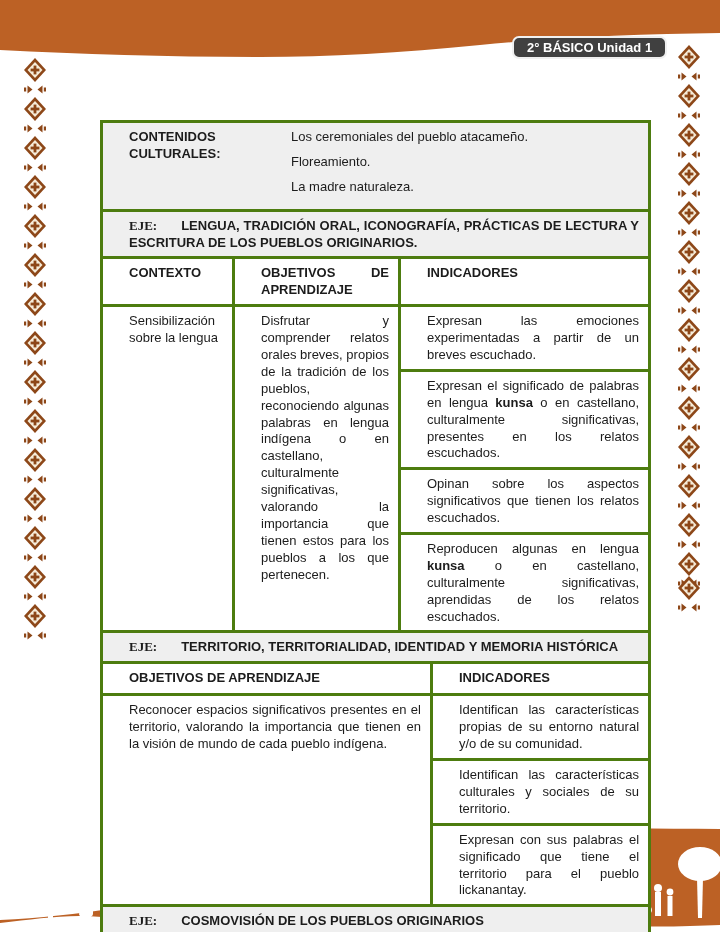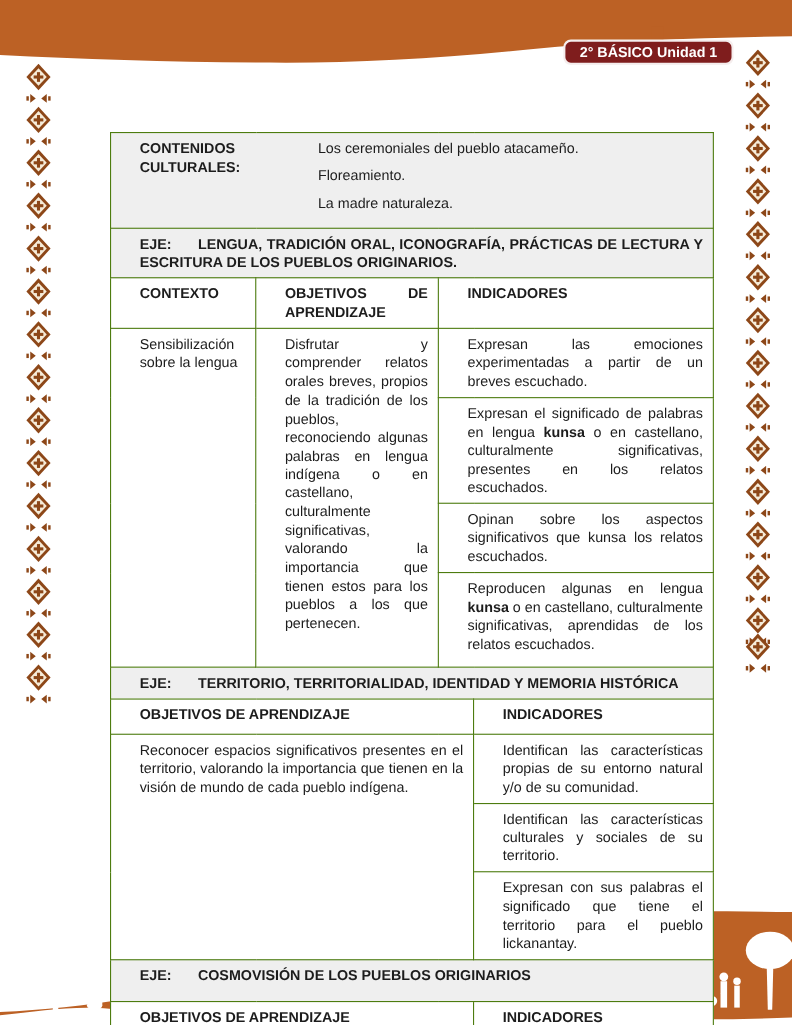--- a/index.html
+++ b/index.html
@@ -6,40 +6,40 @@
   body{
     width:720px;height:932px;position:relative;overflow:hidden;
     background:#ffffff;
     font-family:"Liberation Sans", sans-serif;
     color:#1c1c1c;
   }
   
   .top-band{position:absolute;top:0;left:0;width:720px;height:62px;}
   .badge{
     position:absolute;left:512px;top:36px;z-index:3;
-    background:#7f1d1d;border:2px solid rgba(255,255,255,.92);
+    background:#404040;border:2px solid rgba(255,255,255,.92);
     border-radius:7px;padding:2px 13px;
     color:#ffffff;font-size:13px;font-weight:bold;white-space:nowrap;
   }
   .badge-notch{position:absolute;left:592px;top:24px;width:11px;height:16px;background:#bc6125;z-index:2;}
   
   .strip{position:absolute;}
   .strip-left{left:23px;top:58px;}
   .strip-right{left:677px;top:45px;}
   
   .doc-table-wrap{position:absolute;left:100px;top:120px;width:548px;z-index:2;background:#fff;}
   table.doc{border-collapse:collapse;table-layout:fixed;width:548px;background:#fff;}
   table.doc td{
-    border:1px solid #4d7c0f;vertical-align:top;
+    border:3px solid #4d7c0f;vertical-align:top;
     padding:6px 9px 5px 26px;
     font-size:13px;line-height:1.3;text-align:justify;
   }
   .gray{background:#efefef;}
   .b{font-weight:bold;}
-  .eje-label{font-weight:bold;margin-right:24px;}
+  .eje-label{font-weight:bold;margin-right:24px;font-family:Liberation Serif, serif;}
   .cont-row{display:flex;}
   .cont-label{font-weight:bold;flex:0 0 162px;}
   .cont-items div{margin-bottom:8px;}
   
   .landscape{position:absolute;left:0;bottom:0;z-index:1;}
 </style>
 </head>
 <body>
 
 <svg width="0" height="0" style="position:absolute" aria-hidden="true">
@@ -139,21 +139,21 @@
 
   <tr style="height:52px">
     <td rowspan="4">Sensibilización sobre la lengua</td>
     <td rowspan="4">Disfrutar y comprender relatos orales breves, propios de la tradición de los pueblos, reconociendo algunas palabras en lengua indígena o en castellano, culturalmente significativas, valorando la importancia que tienen estos para los pueblos a los que pertenecen.</td>
     <td colspan="2">Expresan las emociones experimentadas a partir de un breves escuchado.</td>
   </tr>
   <tr style="height:70px">
     <td colspan="2"><span>Expresan el significado de palabras en lengua </span><b>kunsa</b><span> o en castellano, culturalmente significativas, presentes en los relatos escuchados.</span></td>
   </tr>
   <tr style="height:48px">
-    <td colspan="2">Opinan sobre los aspectos significativos que kunsa los relatos escuchados.</td>
+    <td colspan="2">Opinan sobre los aspectos significativos que tienen los relatos escuchados.</td>
   </tr>
   <tr style="height:86px">
     <td colspan="2"><span>Reproducen algunas en lengua </span><b>kunsa</b><span> o en castellano, culturalmente significativas, aprendidas de los relatos escuchados.</span></td>
   </tr>
 
   <tr style="height:16px">
     <td colspan="4" class="gray b">
       <span class="eje-label">EJE:</span><span>TERRITORIO, TERRITORIALIDAD, IDENTIDAD Y MEMORIA HISTÓRICA</span>
     </td>
   </tr>

